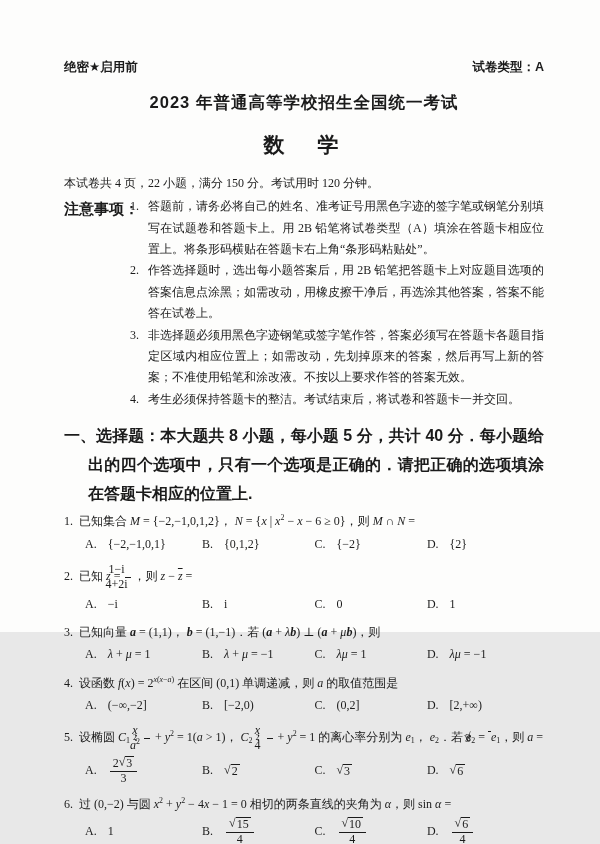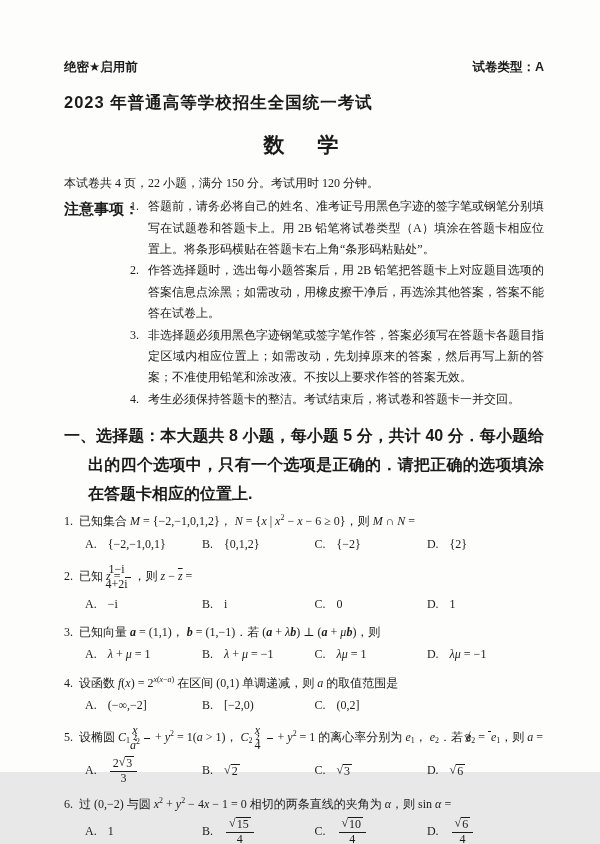--- a/index.html
+++ b/index.html
@@ -1,24 +1,24 @@
 <!DOCTYPE html>
 <html lang="zh"><head>
 <meta charset="utf-8">
 <style>
   html,body{margin:0;padding:0;background:#e8e8e8;}
   body{width:600px;height:844px;overflow:hidden;}
   .page{
-    box-sizing:border-box;width:600px;height:772px;background:#fdfdfc;color:#1b1b1b;
+    box-sizing:border-box;width:600px;height:632px;background:#fdfdfc;color:#1b1b1b;
     font-family:"Liberation Serif","DejaVu Serif",serif;font-size:12px;line-height:1.78;
     padding:56px 56px 0 64px;display:flex;flex-direction:column;
   }
   .hei{font-family:"Liberation Sans","DejaVu Sans",sans-serif;font-weight:700;}
   .toprow{display:flex;justify-content:space-between;align-items:baseline;font-size:12.5px;}
-  .title{font-size:16.5px;margin-top:10px;letter-spacing:1px;}
+  .title{text-align:center;font-size:16.5px;margin-top:10px;letter-spacing:1px;}
   .subject{text-align:center;font-size:21px;margin-top:8px;letter-spacing:6px;}
   .examinfo{margin-top:10px;}
   .notice{position:relative;padding-left:66px;margin-top:2px;}
   .notice-label{position:absolute;left:0;top:0;font-size:15px;}
   .nitem{display:flex;}
   .nitem .no{flex:0 0 18px;}
   .nitem .txt{flex:1;text-align:justify;}
   .section-heading{margin-top:12px;padding-left:24px;text-indent:-24px;font-size:16px;line-height:1.8;text-align:justify;}
   .q{margin-top:3px;}
   .qstem{padding-left:24px;text-indent:-24px;text-align:justify;}
@@ -108,20 +108,21 @@
       <span class="opt"><span class="letter">D.</span><span class="val"><span class="mi">λμ</span> = −1</span></span>
     </div>
   </div>
 
   <div class="q">
     <div class="qstem"><span class="qno">4.</span><span>设函数 <span class="mi">f</span>(<span class="mi">x</span>) = 2<span class="msup"><span class="mi">x</span>(<span class="mi">x</span>−<span class="mi">a</span>)</span> 在区间 (0,1) 单调递减，则 <span class="mi">a</span> 的取值范围是</span></div>
     <div class="opts">
       <span class="opt"><span class="letter">A.</span><span class="val">(−∞,−2]</span></span>
       <span class="opt"><span class="letter">B.</span><span class="val">[−2,0)</span></span>
       <span class="opt"><span class="letter">C.</span><span class="val">(0,2]</span></span>
+      <span class="opt"><span class="letter">D.</span><span class="val">[2,+∞)</span></span>
     </div>
   </div>
 
   <div class="q">
     <div class="qstem"><span class="qno">5.</span><span>设椭圆 <span class="mi">C</span><span class="msub">1</span>：<span class="frac">
             <span class="fn">
               <span class="mi">x</span>
               <span class="msup">2</span>
             </span>
             <span class="fd"><span class="mi">a</span><span class="msup">2</span></span>

